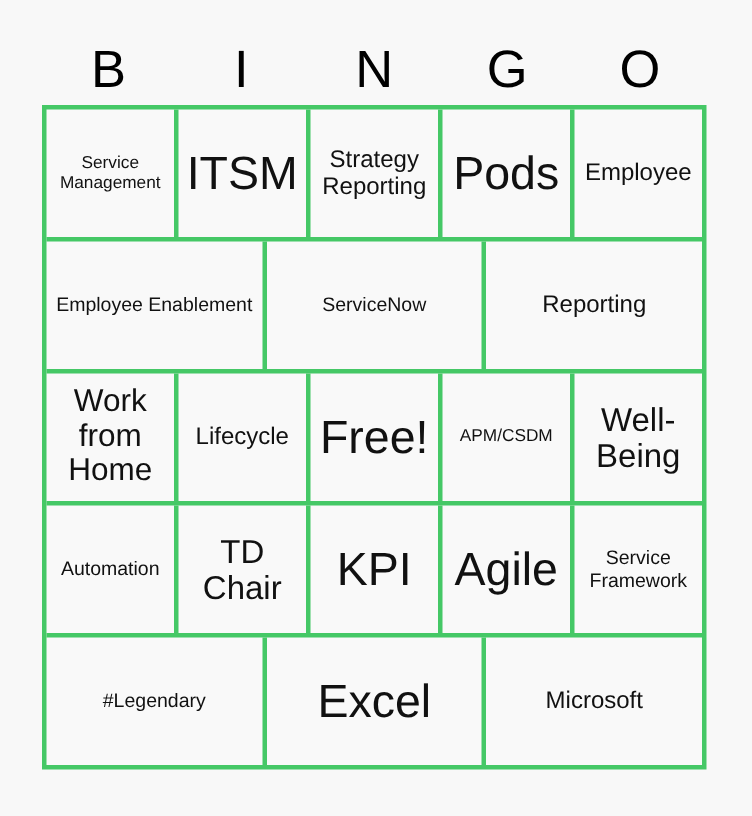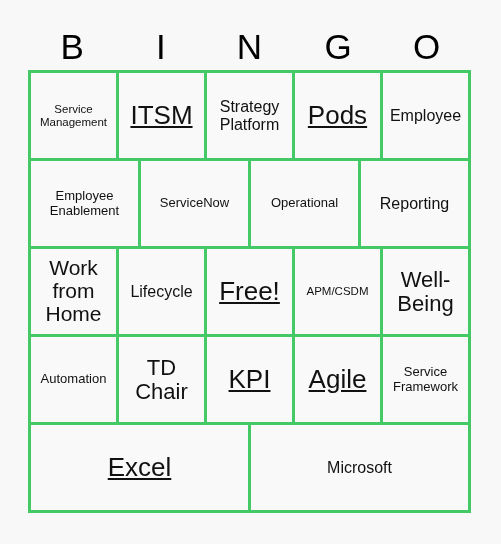--- a/index.html
+++ b/index.html
@@ -85,21 +85,21 @@
   .cell + .cell {
     border-left: 3px solid #45c866;
   }
 
   
   .fs-xs  { font-size: 11.5px; }
   .fs-sm  { font-size: 13px; }
   .fs-md  { font-size: 16px; }
   .fs-lg  { font-size: 21px; }
   .fs-xl  { font-size: 22px; }
-  .fs-xxl { font-size: 26px; text-decoration: underline; }
+  .fs-xxl { font-size: 31px; }
 
   .cell-text {
     display: block;
     width: 100%;
   }
 </style>
 </head>
 <body>
 
 <div class="card">
@@ -115,39 +115,36 @@
   <div class="grid">
 
     <div class="grid-row">
       <div class="cell">
           <span class="cell-text fs-xs">Service Management</span>
         </div>
       <div class="cell">
           <span class="cell-text fs-xxl">ITSM</span>
         </div>
       <div class="cell">
-          <span class="cell-text fs-md">Strategy Platform</span>
+          <span class="cell-text fs-md">Strategy Reporting</span>
         </div>
       <div class="cell">
           <span class="cell-text fs-xxl">Pods</span>
         </div>
       <div class="cell">
           <span class="cell-text fs-md">Employee</span>
         </div>
     </div>
 
     <div class="grid-row">
       <div class="cell">
           <span class="cell-text fs-sm">Employee Enablement</span>
         </div>
       <div class="cell">
           <span class="cell-text fs-sm">ServiceNow</span>
-        </div>
-      <div class="cell">
-          <span class="cell-text fs-sm">Operational</span>
         </div>
       <div class="cell">
           <span class="cell-text fs-md">Reporting</span>
         </div>
     </div>
 
     <div class="grid-row">
       <div class="cell">
           <span class="cell-text fs-lg">Work from Home</span>
         </div>
@@ -178,20 +175,23 @@
       <div class="cell">
           <span class="cell-text fs-xxl">Agile</span>
         </div>
       <div class="cell">
           <span class="cell-text fs-sm">Service Framework</span>
         </div>
     </div>
 
     <div class="grid-row">
       <div class="cell">
+          <span class="cell-text fs-sm">#Legendary</span>
+        </div>
+      <div class="cell">
           <span class="cell-text fs-xxl">Excel</span>
         </div>
       <div class="cell">
           <span class="cell-text fs-md">Microsoft</span>
         </div>
     </div>
 
   </div>
 </div>
 

